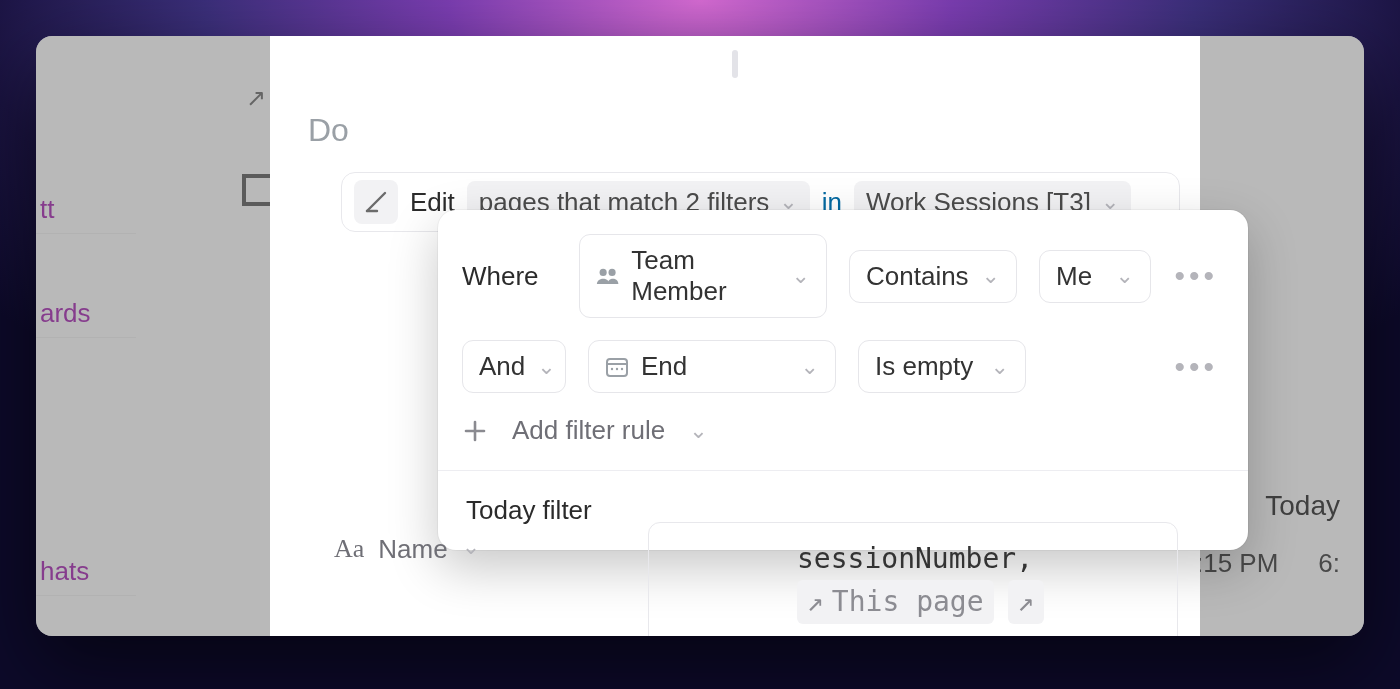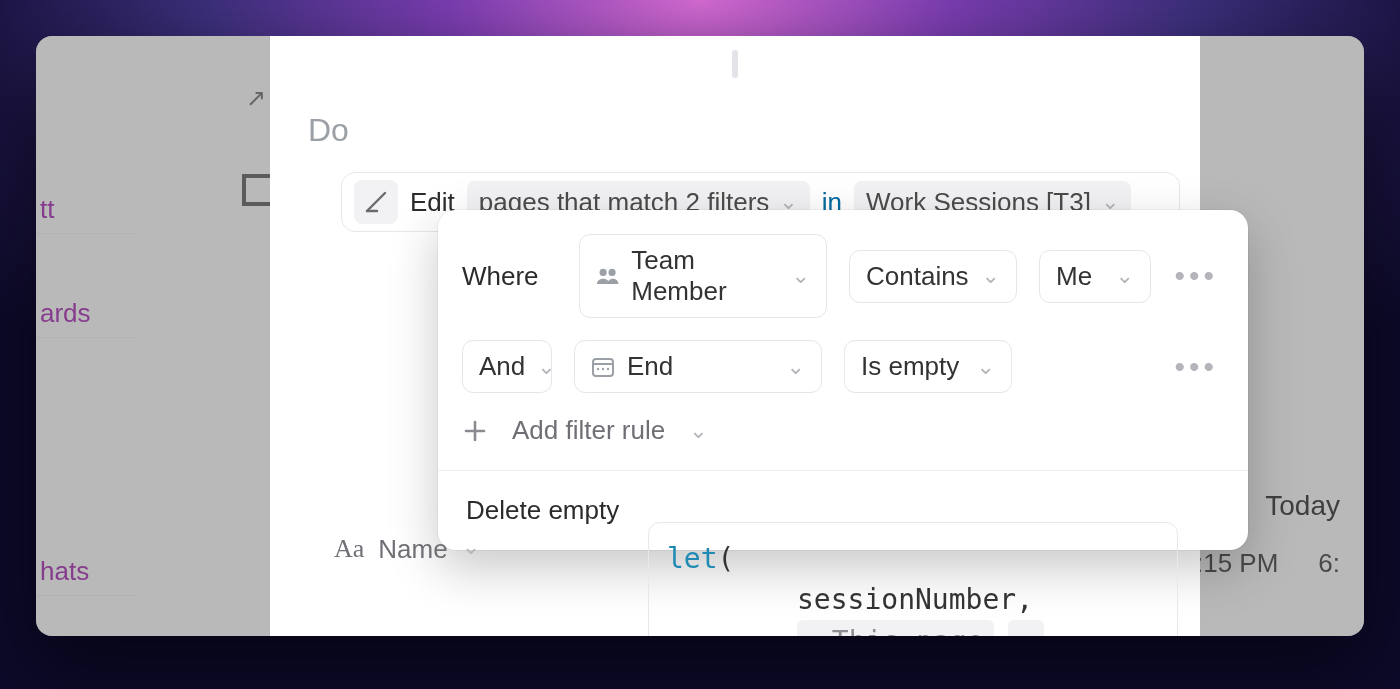--- a/index.html
+++ b/index.html
@@ -155,21 +155,21 @@
           <span class="chev" style="margin-left:auto">⌄</span>
         </span>
         <span class="chip" style="width:112px">
           <span>Me</span>
           <span class="chev" style="margin-left:auto">⌄</span>
         </span>
         <span class="dots">•••</span>
       </div>
 
       <div class="filter-row">
-        <span class="chip" style="width:90px; justify-content:space-between">
+        <span class="chip" style="width:104px; justify-content:space-between">
           <span>And</span>
           <span class="chev">⌄</span>
         </span>
         <span class="chip" style="width:248px">
           <svg width="24" height="22" viewBox="0 0 24 22">
               <rect x="2" y="3" width="20" height="17" rx="3" fill="none" stroke="#9aa0a6" stroke-width="2"></rect>
               <line x1="2" y1="8" x2="22" y2="8" stroke="#9aa0a6" stroke-width="2"></line>
               <circle cx="7" cy="13" r="1.2" fill="#9aa0a6"></circle>
               <circle cx="12" cy="13" r="1.2" fill="#9aa0a6"></circle>
               <circle cx="17" cy="13" r="1.2" fill="#9aa0a6"></circle>
@@ -187,31 +187,30 @@
       <div class="add-row">
         <svg width="26" height="26" viewBox="0 0 26 26">
             <line x1="13" y1="4" x2="13" y2="22" stroke="#8a8a90" stroke-width="2.6" stroke-linecap="round"></line>
             <line x1="4" y1="13" x2="22" y2="13" stroke="#8a8a90" stroke-width="2.6" stroke-linecap="round"></line>
           </svg>
         <span>Add filter rule</span>
         <span class="caret">⌄</span>
       </div>
 
       <div class="divider"></div>
-      <div class="delete-row">Delete empty</div>
+      <div class="delete-row">Today filter</div>
     </div>
 
     <div class="prop-row">
       <span style="font-family:Georgia,serif">Aa</span>
       <span>Name</span>
       <span class="caret">⌄</span>
     </div>
 
     <div class="code-box">
-      <div><span class="kw">let</span><span>(</span></div>
       <div class="code-line2">sessionNumber,</div>
       <div class="code-line3">
         <span class="tag-chip">
           <span>↗</span>
           <span>This page</span>
         </span>
         <span class="tag-chip">
           <span>↗</span>
         </span>
       </div>

